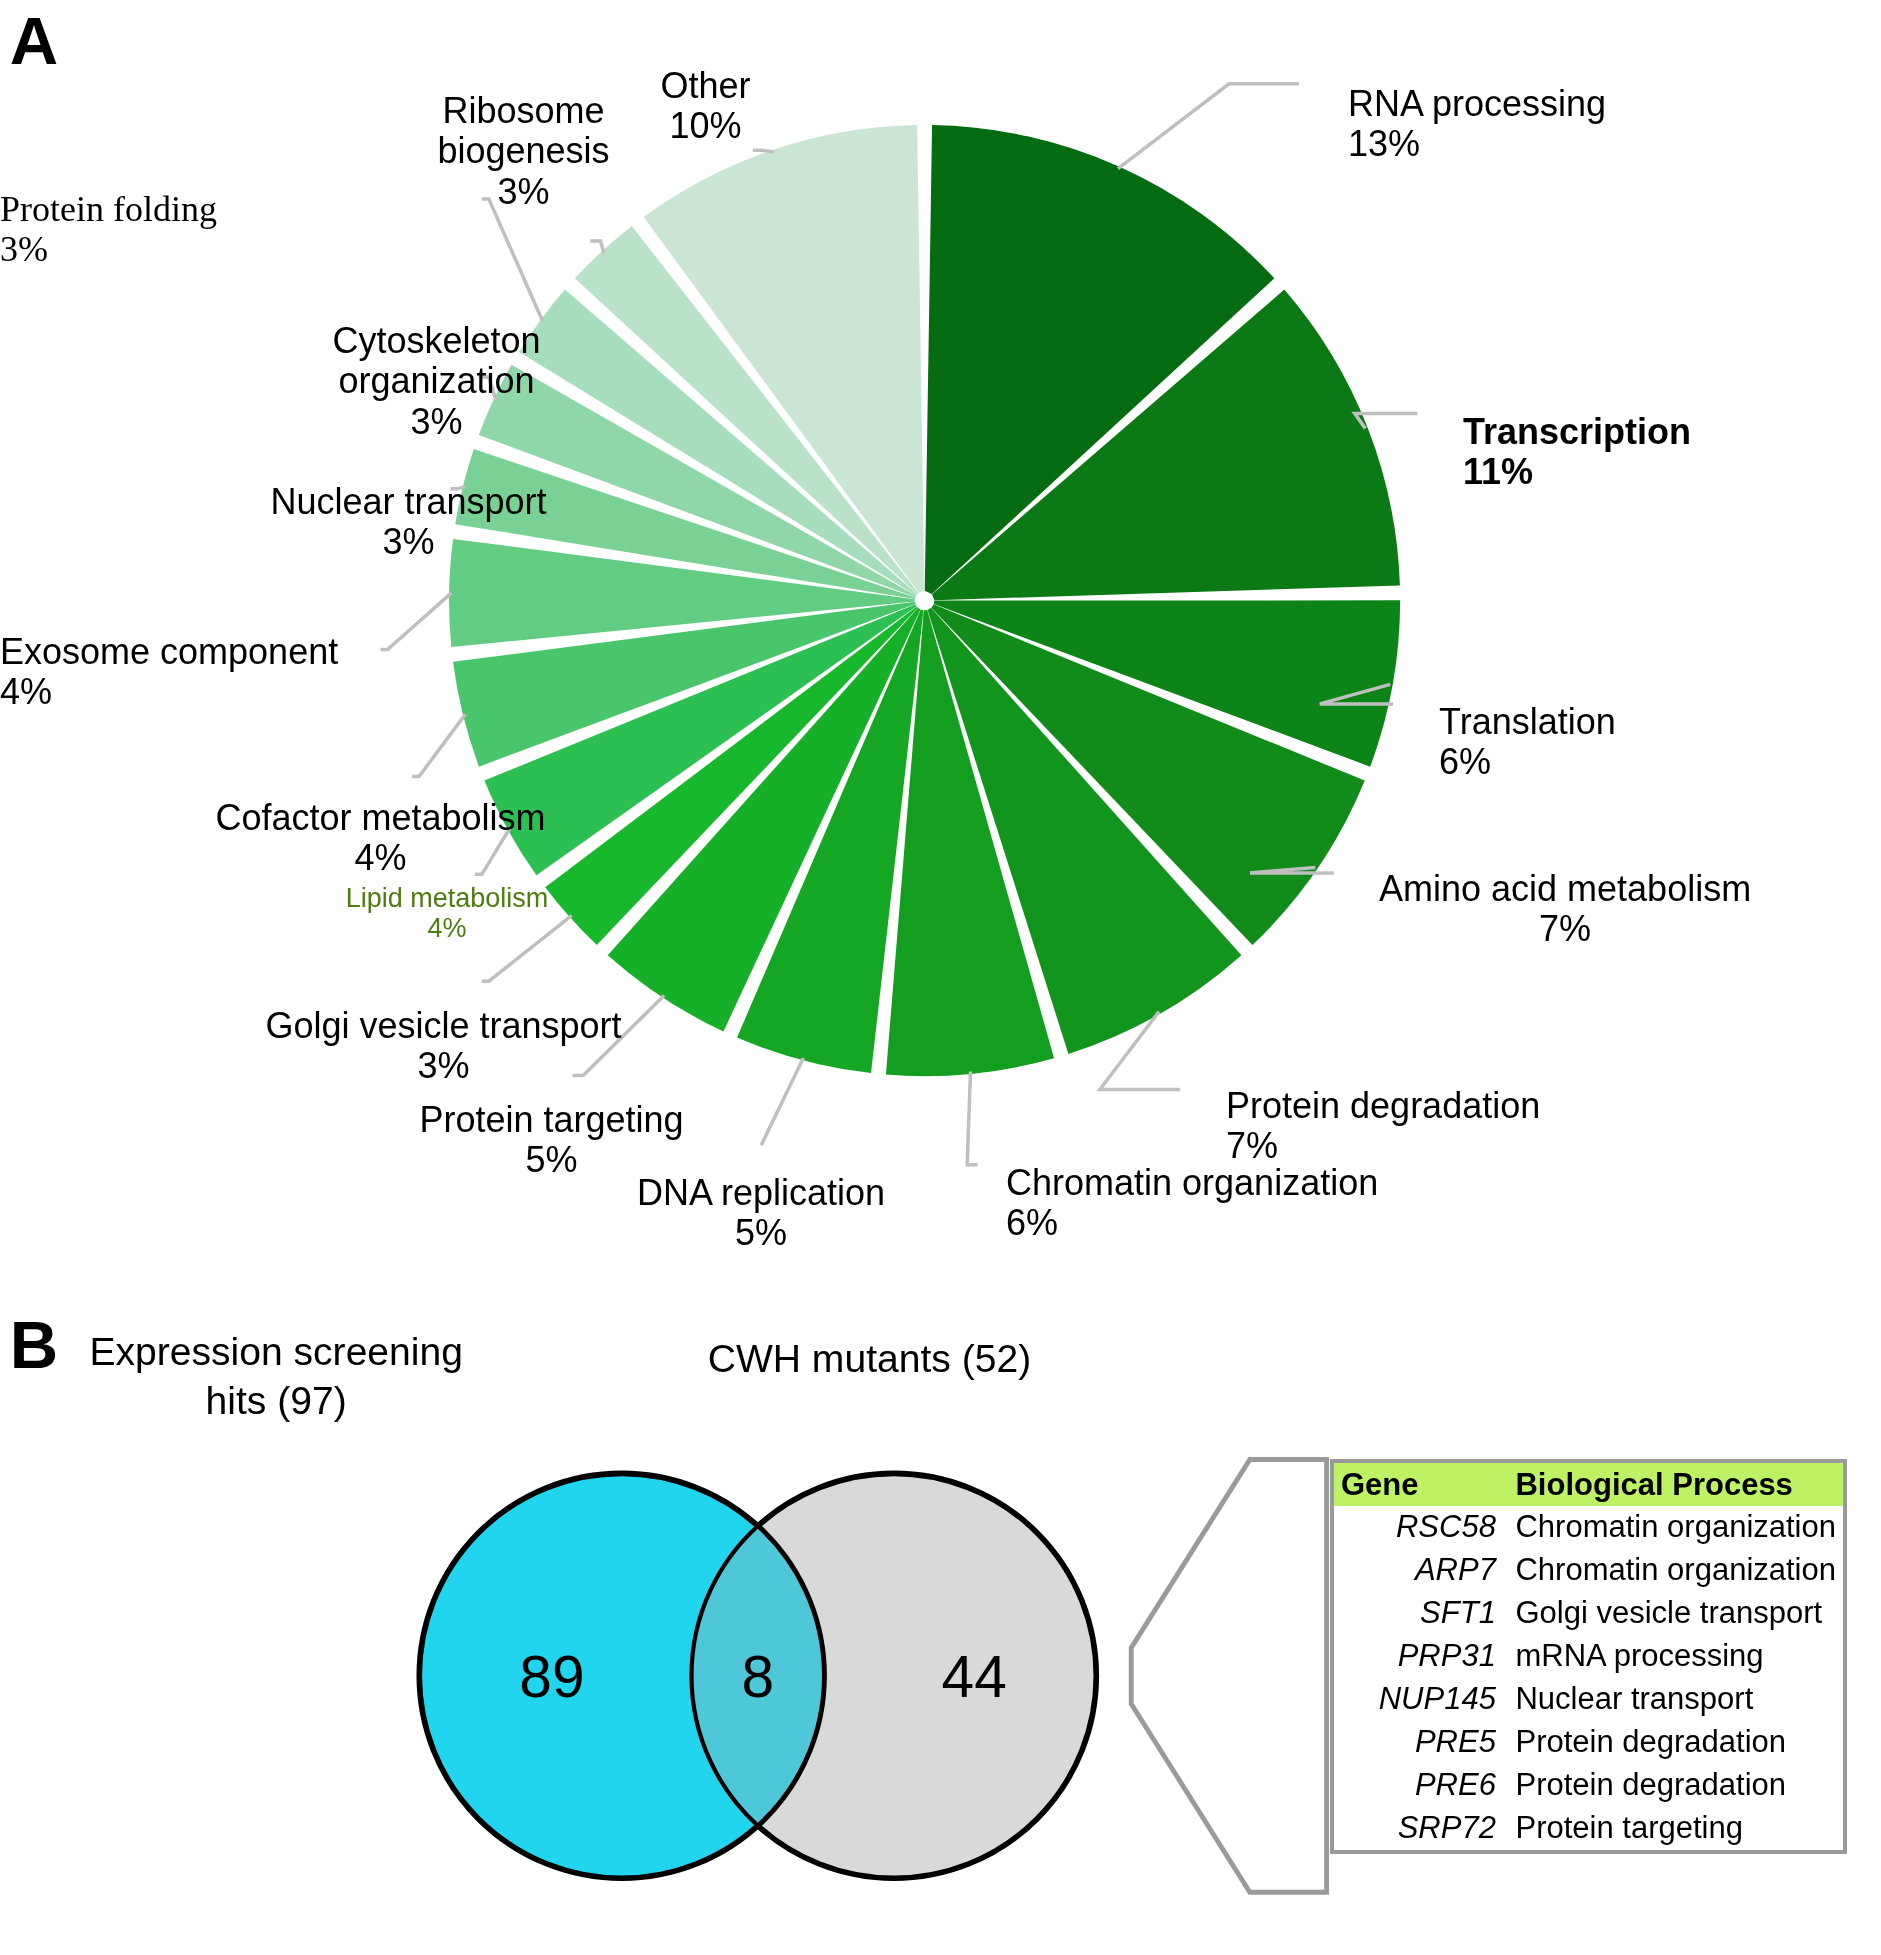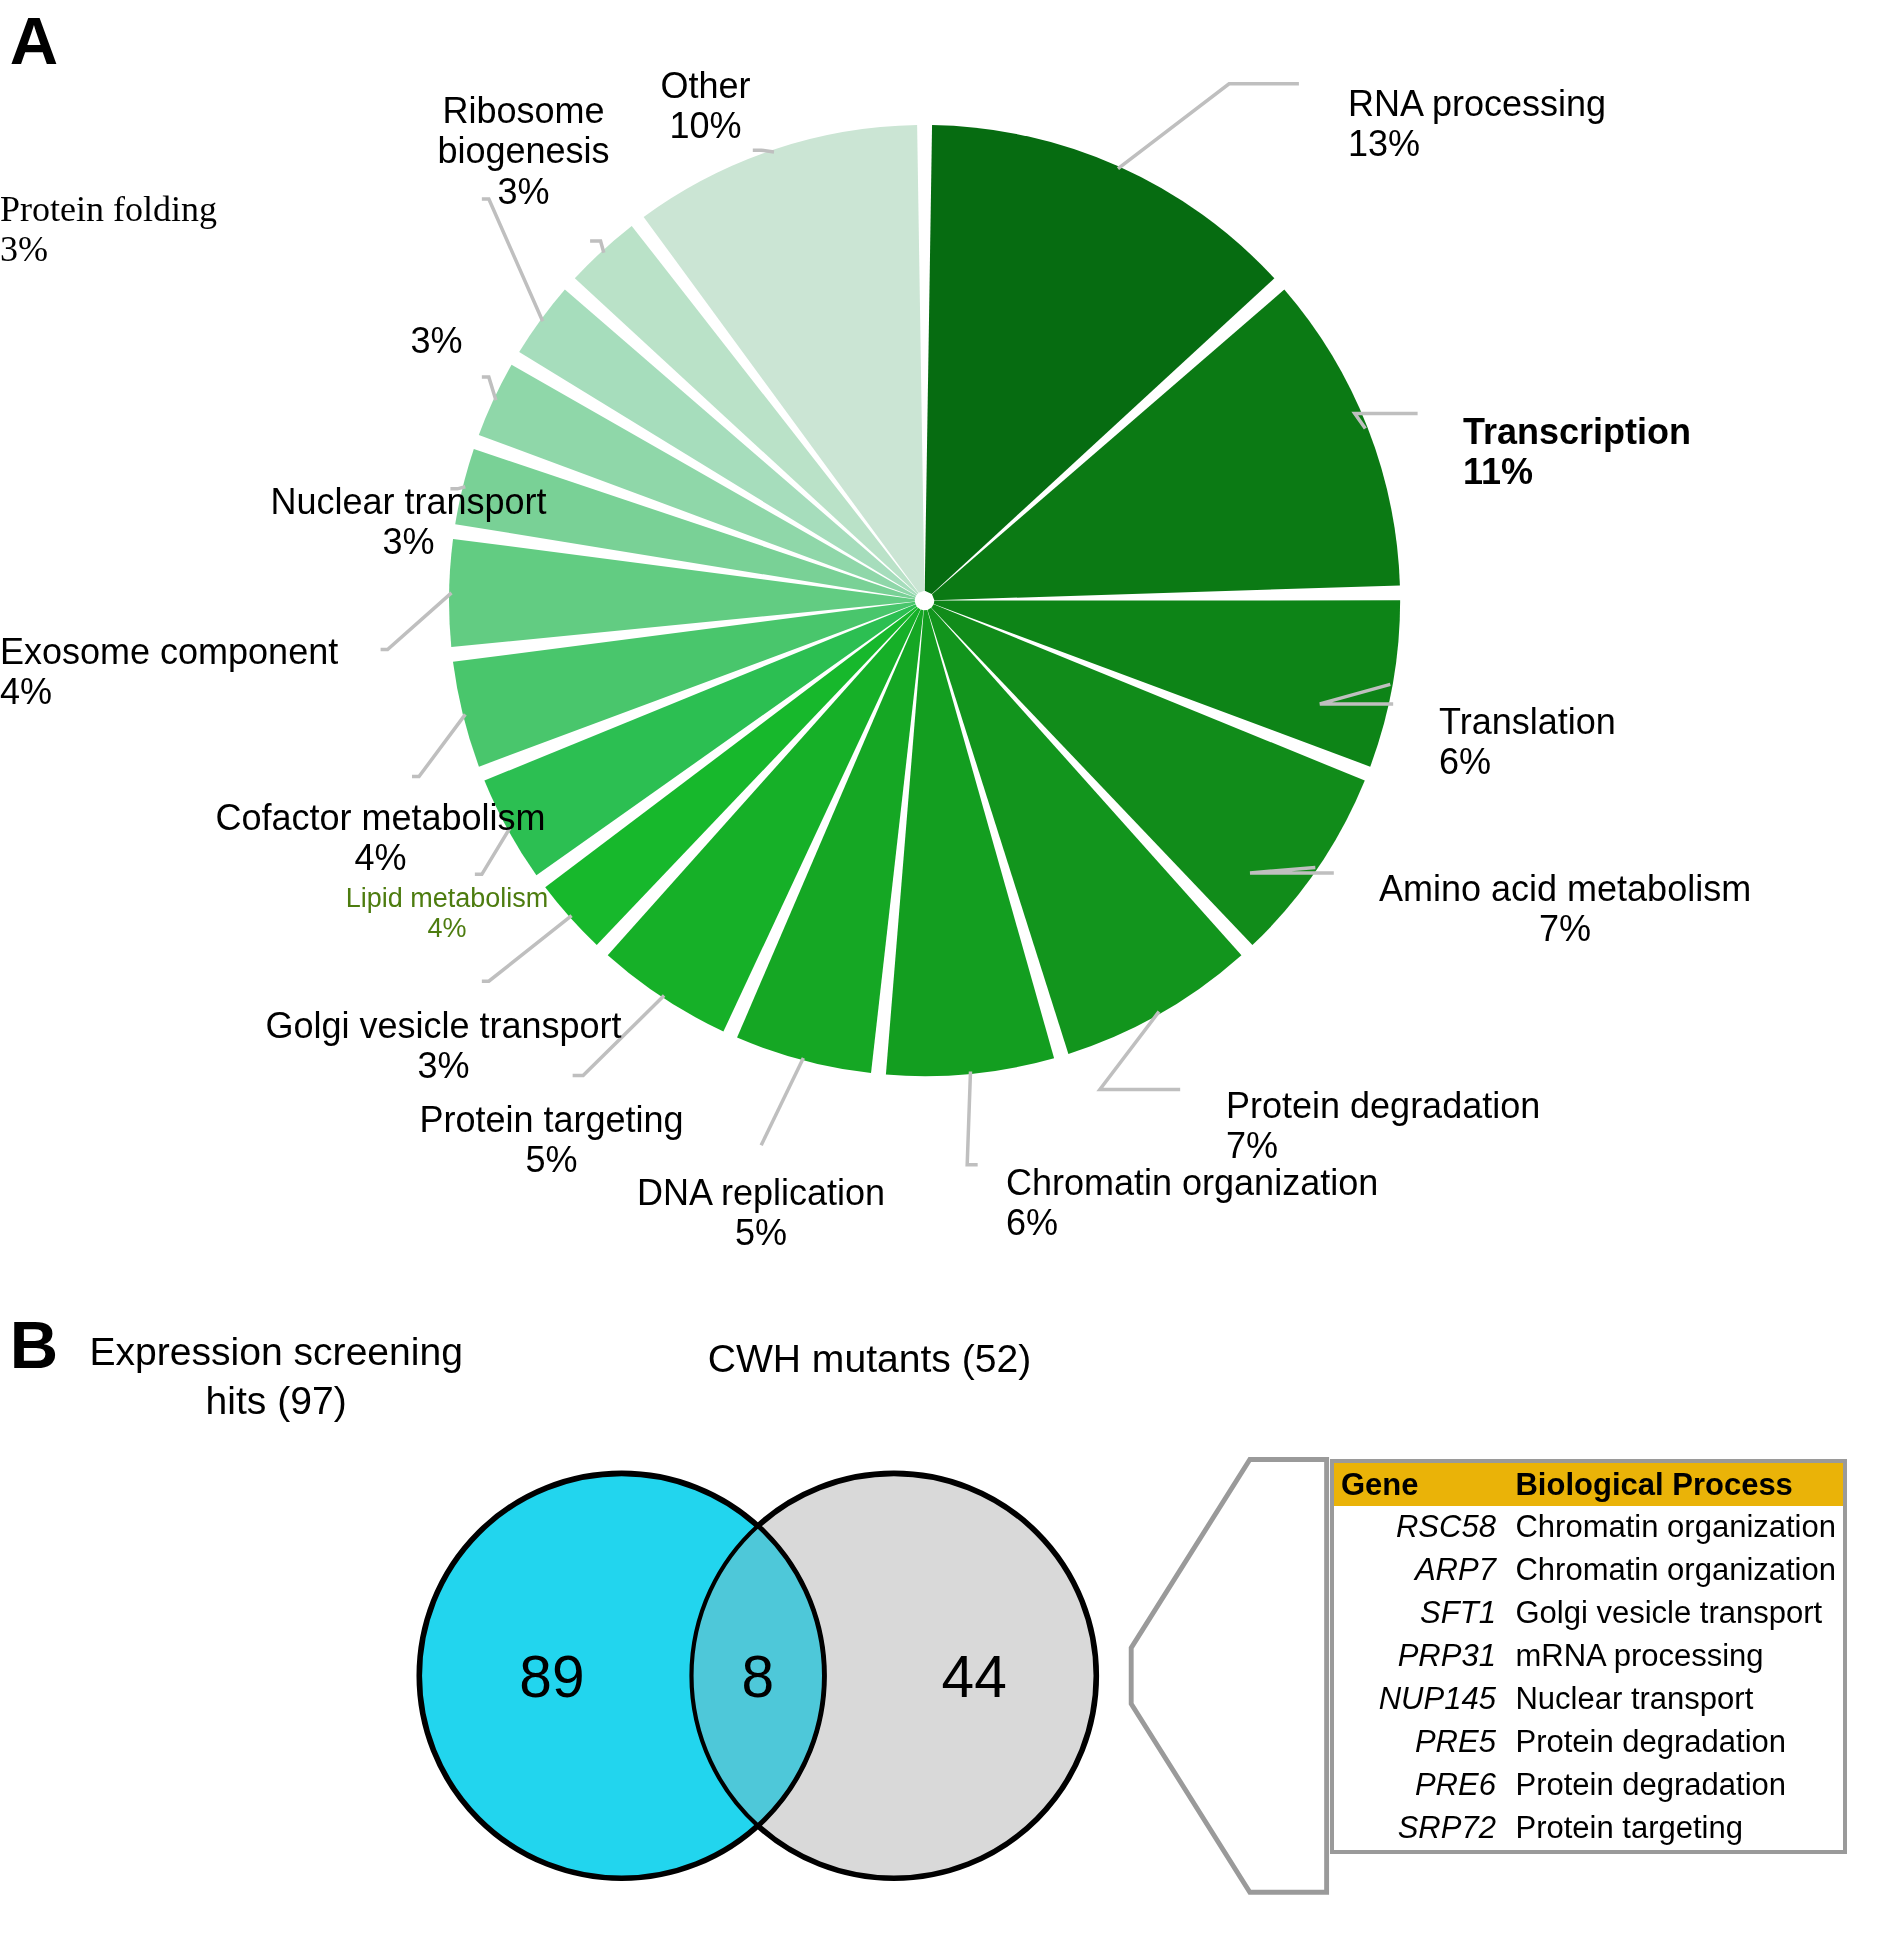--- a/index.html
+++ b/index.html
@@ -20,21 +20,21 @@
 
   
   #gene-table{position:absolute;left:1330px;top:1459px;
      border:4.2px solid #9a9a9a;background:#fff;
      width:517px;box-sizing:border-box;}
   #gene-table table{border-collapse:collapse;width:100%;}
   #gene-table th,#gene-table td{
       font-family:"Liberation Sans", sans-serif;
       font-size:31px;padding:3.5px 7px;text-align:left;
       white-space:nowrap;line-height:1.16;}
-  #gene-table thead th{background:#eab308;font-weight:bold;}
+  #gene-table thead th{background:#bef264;font-weight:bold;}
   #gene-table td.gene{font-style:italic;text-align:right;
       padding-right:12.6px;width:175px;}
 </style>
 </head>
 <body>
 
 <div id="panel-a-letter" class="panel-letter">A</div>
 <div id="panel-b-letter" class="panel-letter">B</div>
 
 <div id="pie-wrap">
@@ -87,21 +87,22 @@
     <div style="position: absolute; font-size: 36px; line-height: 1.12; white-space: pre; color: rgb(0, 0, 0); top: 869px; left: 1379px; text-align: center;"><div>Amino acid metabolism</div><div>7%</div></div>
     <div style="position: absolute; font-size: 36px; line-height: 1.12; white-space: pre; color: rgb(0, 0, 0); top: 1086px; left: 1226px; text-align: left;"><div>Protein degradation</div><div>7%</div></div>
     <div style="position: absolute; font-size: 36px; line-height: 1.12; white-space: pre; color: rgb(0, 0, 0); top: 1163px; left: 1006px; text-align: left;"><div>Chromatin organization</div><div>6%</div></div>
     <div style="position: absolute; font-size: 36px; line-height: 1.12; white-space: pre; color: rgb(0, 0, 0); top: 1173px; left: 0px; width: 1522px; text-align: center;"><div>DNA replication</div><div>5%</div></div>
     <div style="position: absolute; font-size: 36px; line-height: 1.12; white-space: pre; color: rgb(0, 0, 0); top: 1100px; left: 0px; width: 1103px; text-align: center;"><div>Protein targeting</div><div>5%</div></div>
     <div style="position: absolute; font-size: 36px; line-height: 1.12; white-space: pre; color: rgb(0, 0, 0); top: 1006px; left: 0px; width: 887px; text-align: center;"><div>Golgi vesicle transport</div><div>3%</div></div>
     <div style="position: absolute; font-size: 27px; line-height: 1.12; white-space: pre; color: #4d7c0f; top: 883px; left: 0px; width: 894px; text-align: center;"><div>Lipid metabolism</div><div>4%</div></div>
     <div style="position: absolute; font-size: 36px; line-height: 1.12; white-space: pre; color: rgb(0, 0, 0); top: 758px; left: 0px; width: 761px; text-align: center; margin-top: 40px;"><div>Cofactor metabolism</div><div>4%</div></div>
     <div style="position: absolute; font-size: 36px; line-height: 1.12; white-space: pre; color: rgb(0, 0, 0); top: 632px; left: 0px; width: 705px; text-align: left;"><div>Exosome component</div><div>4%</div></div>
     <div style="position: absolute; font-size: 36px; line-height: 1.12; white-space: pre; color: rgb(0, 0, 0); top: 482px; left: 0px; width: 817px; text-align: center;"><div>Nuclear transport</div><div>3%</div></div>
-    <div style="position: absolute; font-size: 36px; line-height: 1.12; white-space: pre; color: rgb(0, 0, 0); top: 321px; left: 0px; width: 873px; text-align: center;"><div>3%</div></div>
+    <div style="position: absolute; font-size: 36px; line-height: 1.12; white-space: pre; color: rgb(0, 0, 0); top: 321px; left: 0px; width: 873px; text-align: center;"><div>Cytoskeleton
+organization</div><div>3%</div></div>
     <div style="position: absolute; font-size: 36px; line-height: 1.12; white-space: pre; color: rgb(0, 0, 0); top: 189px; left: 0px; width: 845px; text-align: left; font-family: Liberation Serif, serif;"><div>Protein folding</div><div>3%</div></div>
     <div style="position: absolute; font-size: 36px; line-height: 1.12; white-space: pre; color: rgb(0, 0, 0); top: 91px; left: 0px; width: 1047px; text-align: center;"><div>Ribosome
 biogenesis</div><div>3%</div></div>
     <div style="position: absolute; font-size: 36px; line-height: 1.12; white-space: pre; color: rgb(0, 0, 0); top: 66px; left: 0px; width: 1411px; text-align: center;"><div>Other</div><div>10%</div></div>
   </div>
 
 <div id="venn-wrap">
   <svg id="venn-svg" width="1882" height="684" viewBox="0 0 2695 980">
 
     <text class="venn-label" x="395" y="135" text-anchor="middle">Expression screening</text>

